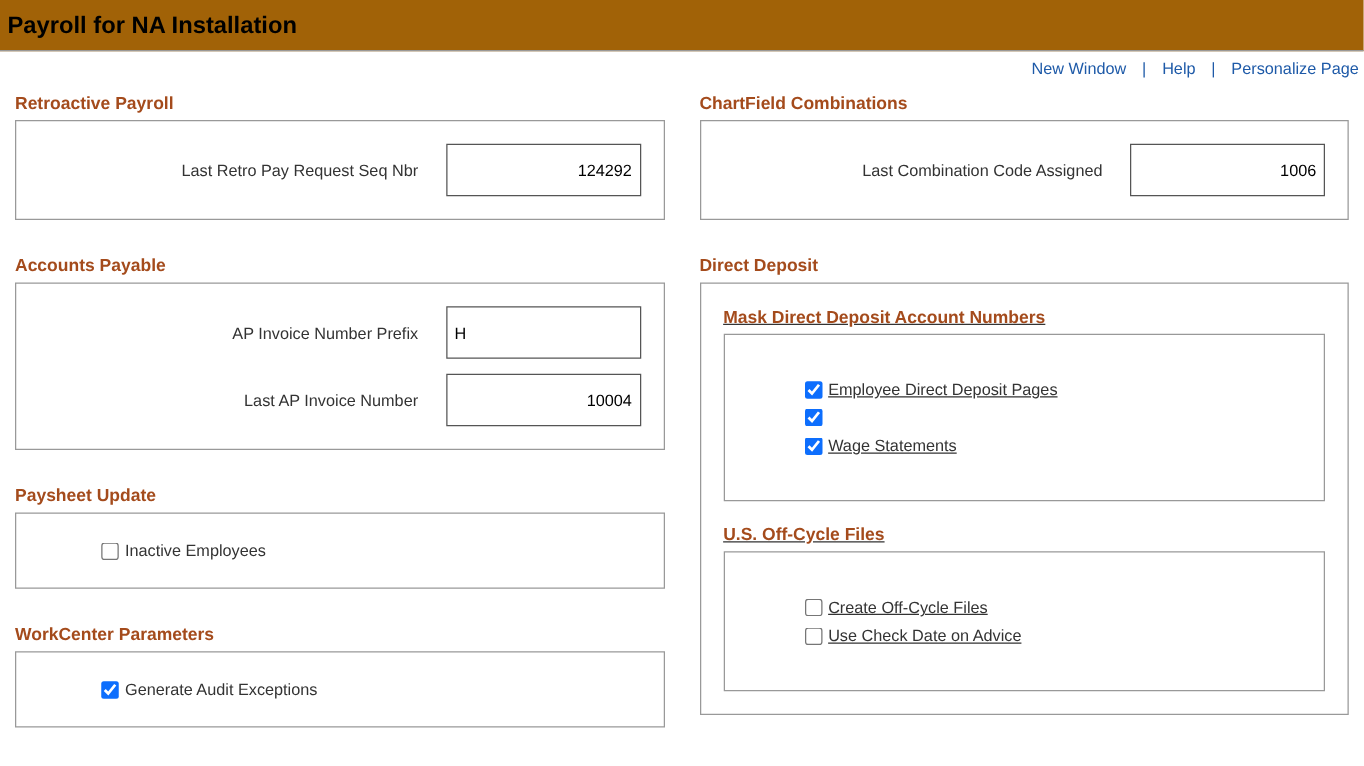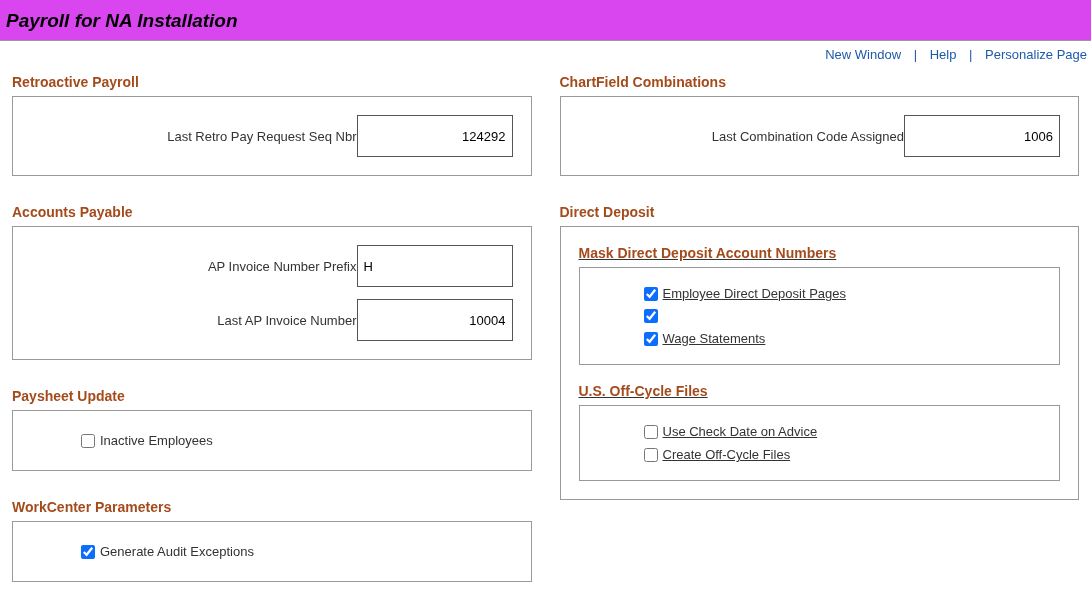--- a/index.html
+++ b/index.html
@@ -5,24 +5,23 @@
   * { box-sizing: border-box; }
   body {
     margin: 0;
     font-family: Arial, Helvetica, sans-serif;
     font-size: 13px;
     color: #333;
     background: #fff;
     width: 1091px;
   }
   .title-bar {
-    background: #d946ef;
+    background: #a16207;
     padding: 10px 6px 8px 6px;
     border-bottom: 1px solid #999;
-    font-style: italic;
   }
   .title-bar h1 {
     margin: 0;
     font-size: 19px;
     font-weight: bold;
     color: #000;
   }
   .toolbar-links {
     text-align: right;
     padding: 6px 0 12px 0;
@@ -60,21 +59,21 @@
   }
   .field-row {
     display: flex;
     align-items: center;
     margin-bottom: 12px;
   }
   .field-row:last-child { margin-bottom: 0; }
   .field-label {
     flex: 1;
     text-align: right;
-    padding-right: 0;
+    padding-right: 22px;
     color: #333;
   }
   .field-input {
     width: 156px;
   }
   .field-input input[type="text"] {
     width: 100%;
     height: 16px;
     border: 1px solid #555;
     padding: 20px 6px;
@@ -95,21 +94,21 @@
     text-decoration: underline;
   }
   .inner-title {
     color: #a44b1c;
     font-weight: bold;
     font-size: 14px;
     margin-bottom: 6px;
   }
   .inner-box {
     border: 1px solid #999;
-    padding: 14px 14px;
+    padding: 32px 14px;
   }
   input[type="checkbox"] {
     width: 14px;
     height: 14px;
     margin: 0;
     accent-color: #0d6efd;
   }
 </style>
 </head>
 <body>
@@ -215,25 +214,25 @@
               <span>Wage Statements</span>
             </div>
           </div>
         </div>
 
         <div class="inner-section" style="margin-bottom:0;">
           <div class="inner-title">U.S. Off-Cycle Files</div>
           <div class="inner-box">
             <div class="cb-row">
               <input type="checkbox" style="">
+              <span>Create Off-Cycle Files</span>
+            </div>
+            <div class="cb-row">
+              <input type="checkbox" style="">
               <span>Use Check Date on Advice</span>
-            </div>
-            <div class="cb-row">
-              <input type="checkbox" style="">
-              <span>Create Off-Cycle Files</span>
             </div>
           </div>
         </div>
 
       </div>
     </div>
 
   </div>
 </div>
 

